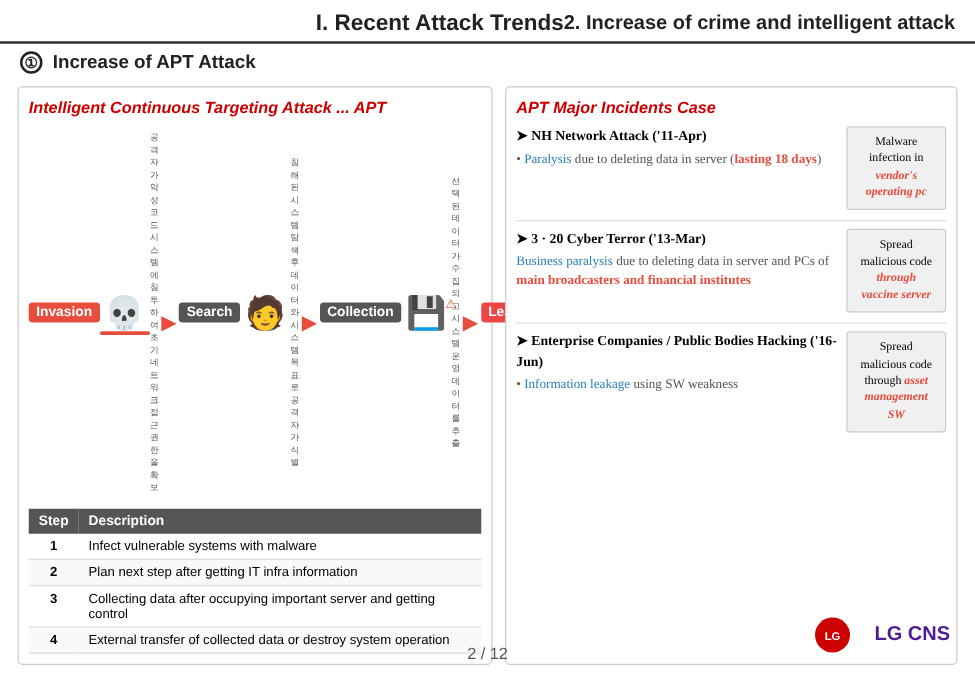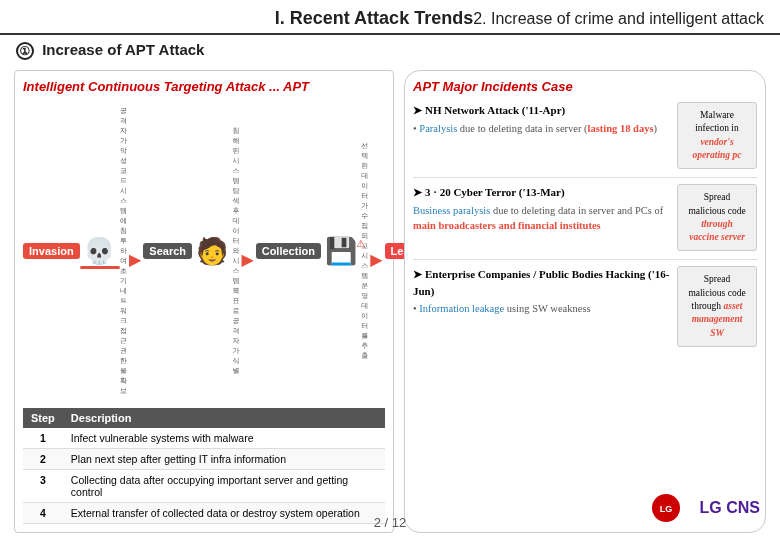--- a/index.html
+++ b/index.html
@@ -20,21 +20,21 @@
       padding: 8px 16px 4px 16px;
       border-bottom: 2px solid #333;
     }
     .header-left {
       font-size: 18px;
       font-weight: bold;
       color: #222;
     }
     .header-right {
       font-size: 16px;
-      font-weight: normal;
+      font-weight: bold;
       color: #222;
     }
 
     
     .subtitle {
       padding: 6px 16px;
       font-size: 15px;
       font-weight: bold;
       color: #222;
     }
@@ -143,21 +143,21 @@
     .step-num {
       text-align: center;
       font-weight: bold;
       width: 24px;
     }
 
     
     .right-panel {
       flex: 1;
       border: 1.5px solid #ccc;
-      border-radius: 16px;
+      border-radius: 4px;
       padding: 8px;
       background: #fff;
     }
     .right-panel-title {
       font-size: 13px;
       font-weight: bold;
       color: #c00;
       margin-bottom: 8px;
       font-style: italic;
     }

